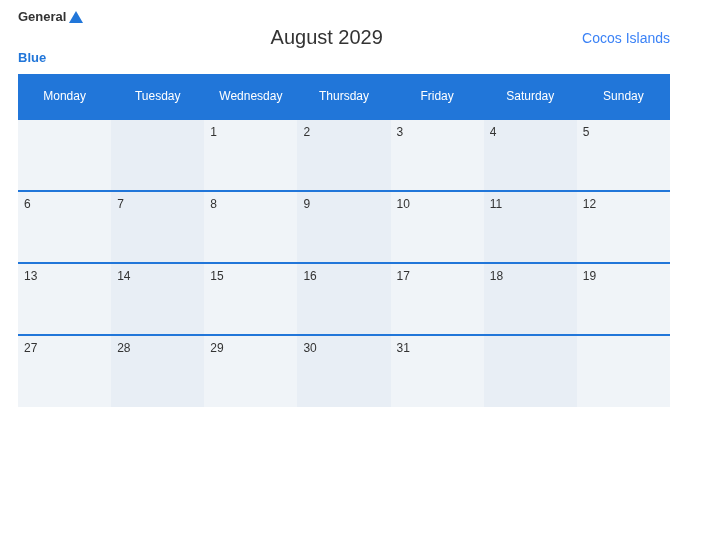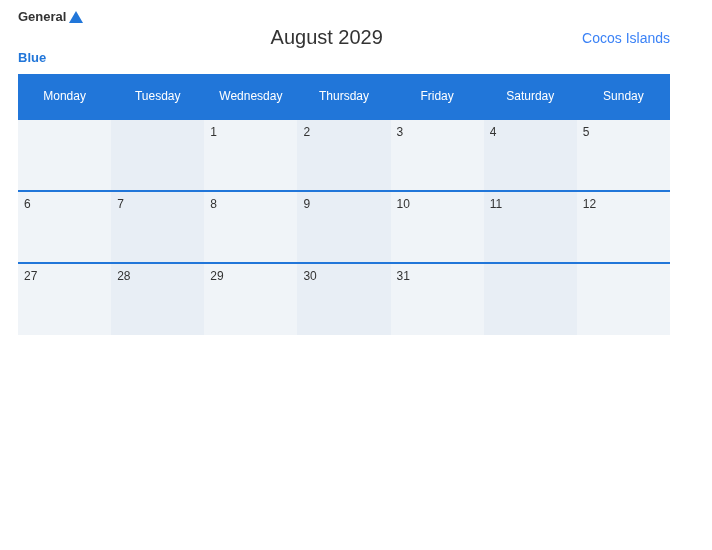--- a/index.html
+++ b/index.html
@@ -143,20 +143,29 @@
         <tr>
           <td><span class="day-num">6</span></td>
           <td><span class="day-num">7</span></td>
           <td><span class="day-num">8</span></td>
           <td><span class="day-num">9</span></td>
           <td><span class="day-num">10</span></td>
           <td><span class="day-num">11</span></td>
           <td><span class="day-num">12</span></td>
         </tr>
         <tr>
+          <td><span class="day-num">13</span></td>
+          <td><span class="day-num">14</span></td>
+          <td><span class="day-num">15</span></td>
+          <td><span class="day-num">16</span></td>
+          <td><span class="day-num">17</span></td>
+          <td><span class="day-num">18</span></td>
+          <td><span class="day-num">19</span></td>
+        </tr>
+        <tr>
           <td><span class="day-num">27</span></td>
           <td><span class="day-num">28</span></td>
           <td><span class="day-num">29</span></td>
           <td><span class="day-num">30</span></td>
           <td><span class="day-num">31</span></td>
           <td></td>
           <td></td>
         </tr>
       </tbody>
   </table>

